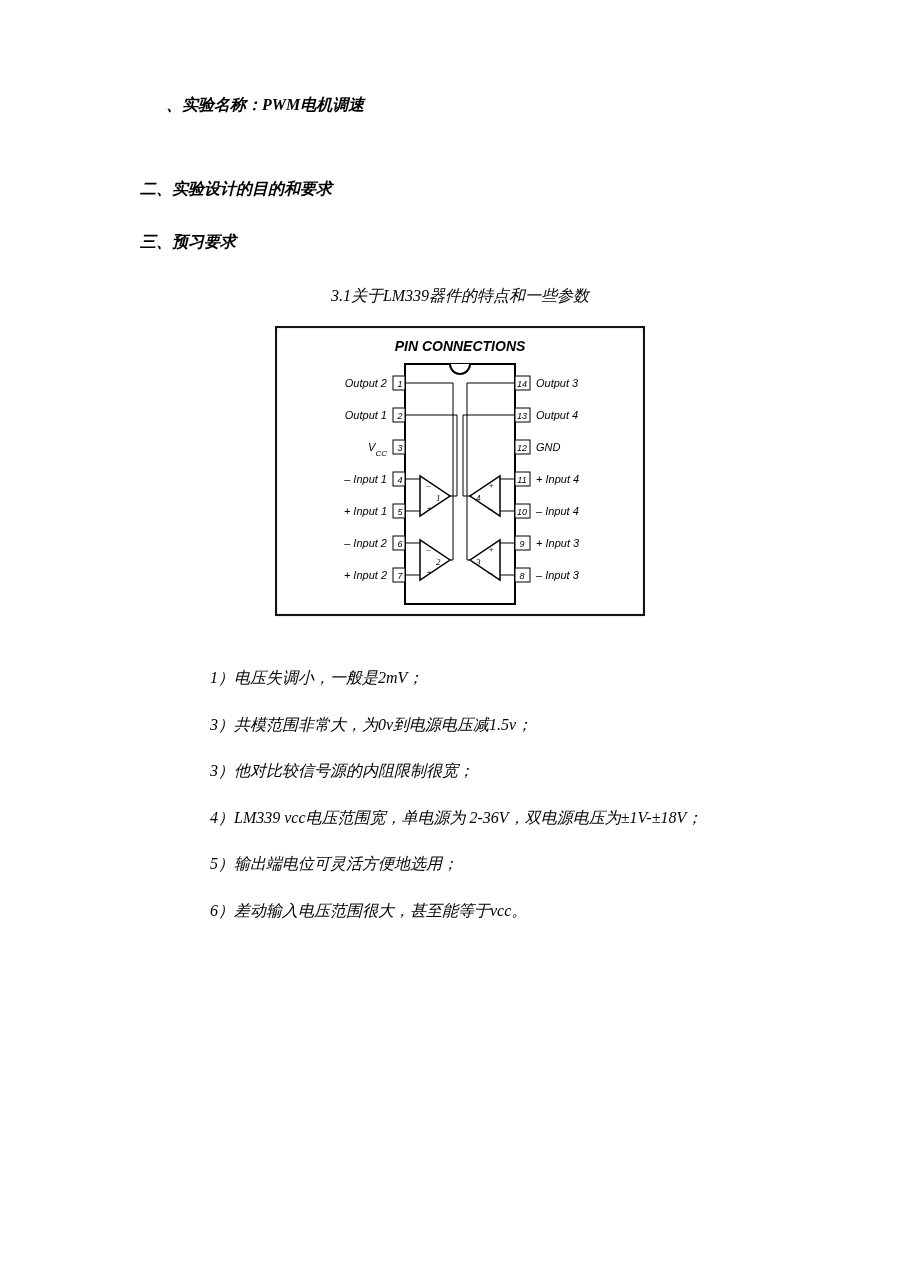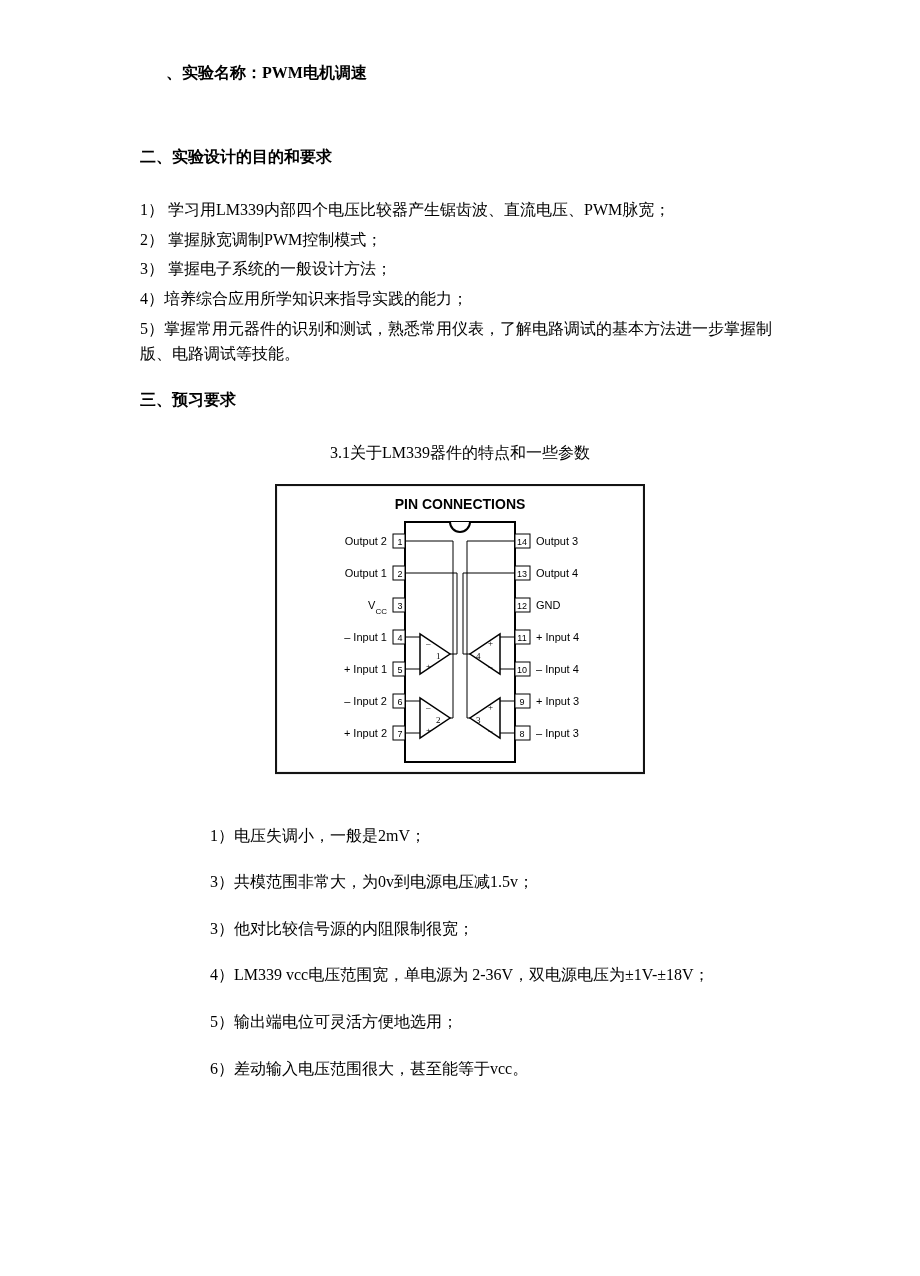--- a/index.html
+++ b/index.html
@@ -6,21 +6,22 @@
       margin: 0;
       padding: 0;
       background: #fff;
       font-family: "SimSun", "Microsoft YaHei", serif;
       font-size: 16px;
       color: #000;
       line-height: 1.6;
       width: 920px;
     }
     .page {
-      padding: 60px 140px 60px 140px;
+      padding: 92px 140px 60px 140px;
+      font-style: italic;
     }
     .section-title {
       font-weight: bold;
       font-size: 16px;
       margin-bottom: 28px;
     }
     .h1-indent { margin-left: 26px; }
     .list-block {
       margin-bottom: 20px;
     }
@@ -51,27 +52,20 @@
 <div class="page">
 
   <div class="section-title h1-indent">
     <span>、实验名称：</span><span>PWM电机调速</span>
   </div>
 
   <div style="height:30px"></div>
 
   <div class="section-title">二、实验设计的目的和要求</div>
 
-  <div class="list-block">
-    <p>1）  学习用LM339内部四个电压比较器产生锯齿波、直流电压、PWM脉宽；</p>
-    <p>2）  掌握脉宽调制PWM控制模式；</p>
-    <p>3）  掌握电子系统的一般设计方法；</p>
-    <p>4）培养综合应用所学知识来指导实践的能力；</p>
-    <p>5）掌握常用元器件的识别和测试，熟悉常用仪表，了解电路调试的基本方法进一步掌握制版、电路调试等技能。</p>
-  </div>
 
   <div class="section-title">三、预习要求</div>
 
   <div class="subheading">3.1关于LM339器件的特点和一些参数</div>
 
   <div class="figure-wrap">
     <svg width="370" height="310" viewBox="0 0 370 310">
 
       <rect x="1" y="1" width="368" height="288" fill="#fff" stroke="#000" stroke-width="2"></rect>
       <rect x="1" y="1" width="368" height="288" fill="none" stroke="#888" stroke-width="4" opacity="0.15"></rect>

